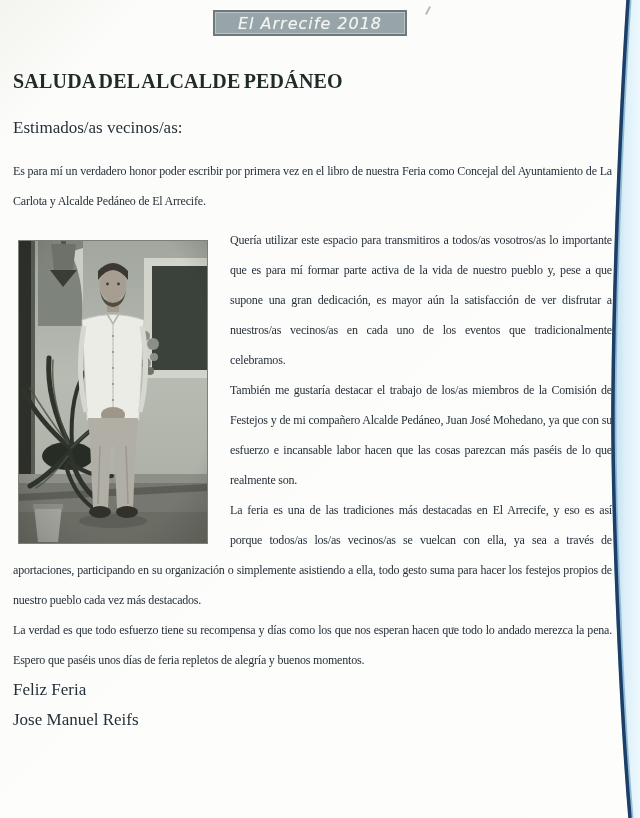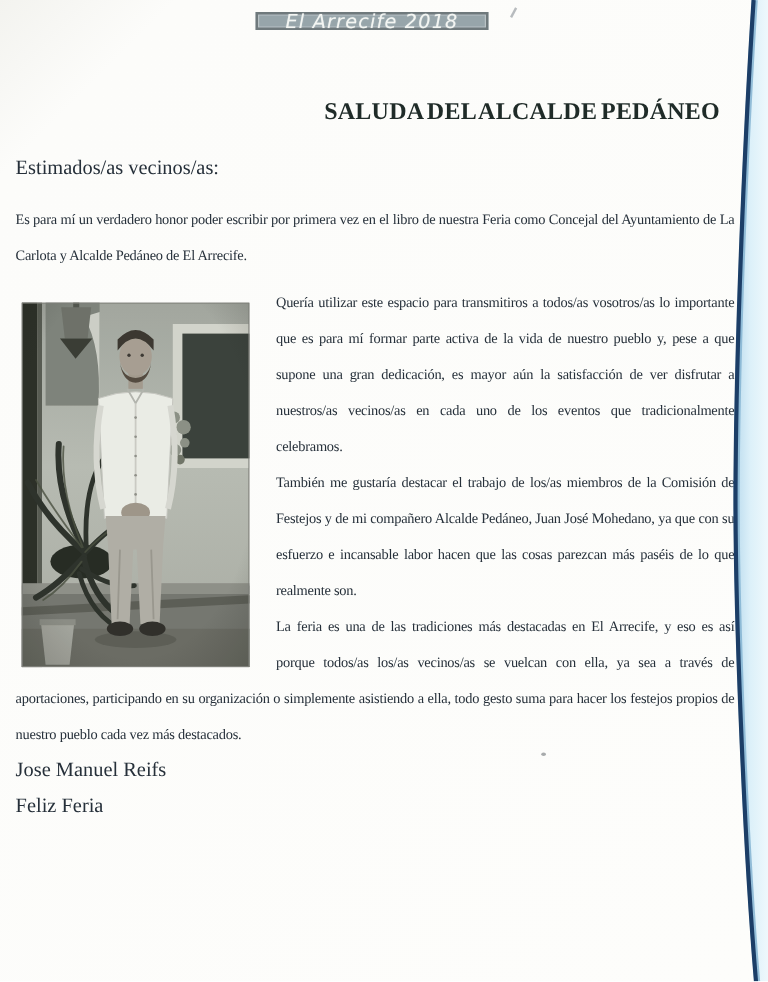--- a/index.html
+++ b/index.html
@@ -6,32 +6,32 @@
   body{font-family:"Liberation Serif", serif;}
   .page{
     position:relative;width:640px;height:818px;overflow:hidden;
     background:linear-gradient(135deg,#f3f3ef 0%,#fcfcfa 10%,#fdfdfb 100%);
     color:#26303a;
   }
   
   .scan-edge{position:absolute;top:0;left:0;width:640px;height:818px;pointer-events:none;}
   
   .banner{
-    position:absolute;top:10px;left:213px;width:194px;height:15px;
+    position:absolute;top:10px;left:213px;width:194px;height:26px;
     background:#97a5aa;border:2px solid #6f797c;box-sizing:border-box;
     display:flex;align-items:center;justify-content:center;
     box-shadow:0 0 0 1px #b9c2c5 inset;
   }
   .banner-text{
     font-family:"DejaVu Sans", cursive;font-style:italic;font-size:16px;
     letter-spacing:1px;color:#f3f5f2;text-shadow:0 0 1px #c6d0d2;
   }
   .content{padding:70px 28px 0 13px;}
   .doc-title{
-    margin:12px;font-size:20px;font-weight:bold;text-align:right;
+    margin:0;font-size:20px;font-weight:bold;text-align:left;
     word-spacing:-2px;letter-spacing:.2px;color:#1f2b28;
   }
   .greeting{margin:20px 0 0;font-size:17px;line-height:30px;}
   .para{
     margin:0;font-size:12px;line-height:30px;text-align:justify;
     letter-spacing:-.2px;
   }
   .para.first{margin-top:13px;}
   .para.second{margin-top:9px;}
   .signoff{margin:0;font-size:17px;line-height:30px;}
@@ -154,22 +154,23 @@
         </g>
 
         <rect x="0" y="0" width="190" height="304" fill="url(#vin)"></rect>
         <rect x="0.5" y="0.5" width="189" height="303" fill="none" stroke="#7e7f78" stroke-width="1"></rect>
       </svg>
     </figure>
 
     <p class="para second">Quería utilizar este espacio para transmitiros a todos/as vosotros/as lo importante que es para mí formar parte activa de la vida de nuestro pueblo y, pese a que supone una gran dedicación, es mayor aún la satisfacción de ver disfrutar a nuestros/as vecinos/as en cada uno de los eventos que tradicionalmente celebramos.</p>
     <p class="para">También me gustaría destacar el trabajo de los/as miembros de la Comisión de Festejos y de mi compañero Alcalde Pedáneo, Juan José Mohedano, ya que con su esfuerzo e incansable labor hacen que las cosas parezcan más paséis de lo que realmente son.</p>
     <p class="para">La feria es una de las tradiciones más destacadas en El Arrecife, y eso es así porque todos/as los/as vecinos/as se vuelcan con ella, ya sea a través de aportaciones, participando en su organización o simplemente asistiendo a ella, todo gesto suma para hacer los festejos propios de nuestro pueblo cada vez más destacados.</p>
+    <p class="para">La verdad es que todo esfuerzo tiene su recompensa y días como los que nos esperan hacen que todo lo andado merezca la pena. Espero que paséis unos días de feria repletos de alegría y buenos momentos.</p>
+    <p class="signoff">Feliz Feria</p>
     <p class="signoff">Jose Manuel Reifs</p>
-    <p class="signoff">Feliz Feria</p>
   </div>
 
   <svg class="scan-edge" width="640" height="818" viewBox="0 0 640 818">
     <defs>
       <linearGradient id="edgeFill" x1="0" y1="0" x2="1" y2="0">
         <stop offset="0" stop-color="#bcdcee"></stop>
         <stop offset="0.45" stop-color="#dcf0f9"></stop>
         <stop offset="1" stop-color="#eef8fc"></stop>
       </linearGradient>
     </defs>

